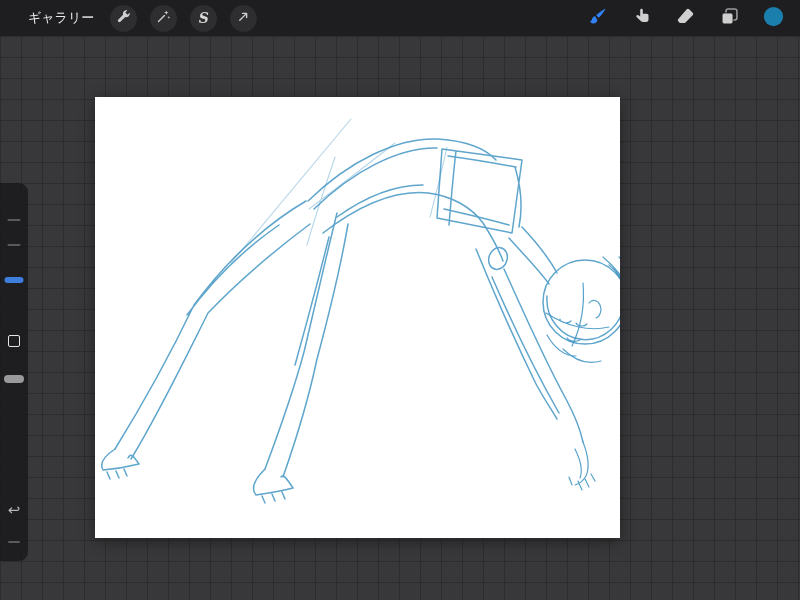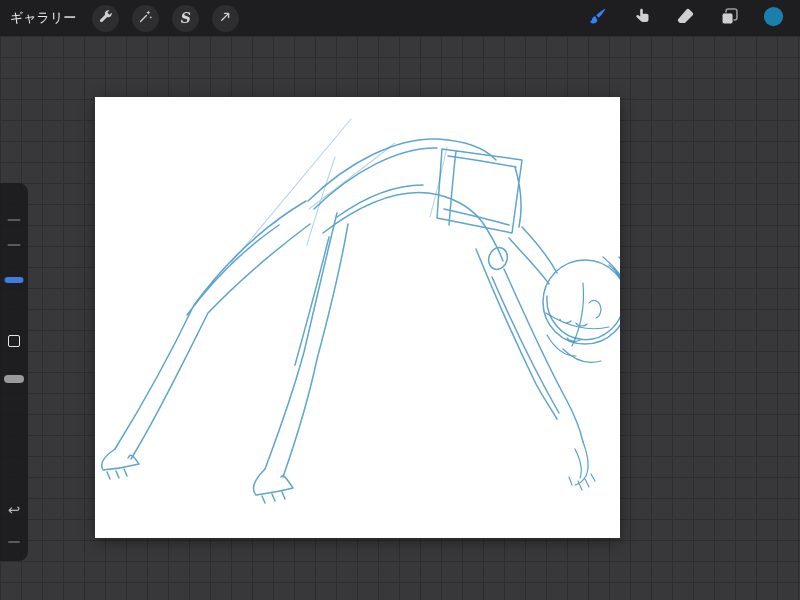--- a/index.html
+++ b/index.html
@@ -2,21 +2,21 @@
 <html><head>
 <meta charset="utf-8">
 <style>
   * { margin:0; padding:0; box-sizing:border-box; }
   html,body { width:800px; height:600px; overflow:hidden; background:#363638;
               font-family:"DejaVu Sans","Liberation Sans",sans-serif; }
 
   
   .topbar { position:absolute; left:0; top:0; width:800px; height:36px;
             background:#1e1e20; display:flex; align-items:center; z-index:30; }
-  .gallery-label { color:#ececec; font-size:13px; margin-left:10px; white-space:nowrap; }
+  .gallery-label { color:#ececec; font-size:13px; margin-left:28px; white-space:nowrap; }
   .tool-circles { display:flex; gap:13px; margin-left:16px; }
   .tool-circle { width:27px; height:27px; border-radius:50%; background:#2e2e31;
                  display:flex; align-items:center; justify-content:center; }
   .tool-circle svg { width:15px; height:15px; }
   .sel-letter { color:#d6d6d6; font-size:14px; font-family:"DejaVu Serif","Liberation Serif",serif;
                 font-style:italic; font-weight:bold; line-height:1; }
   .right-tools { margin-left:auto; display:flex; align-items:center; gap:23px; padding-right:16px; }
   .right-tools svg { width:21px; height:21px; }
 
   

